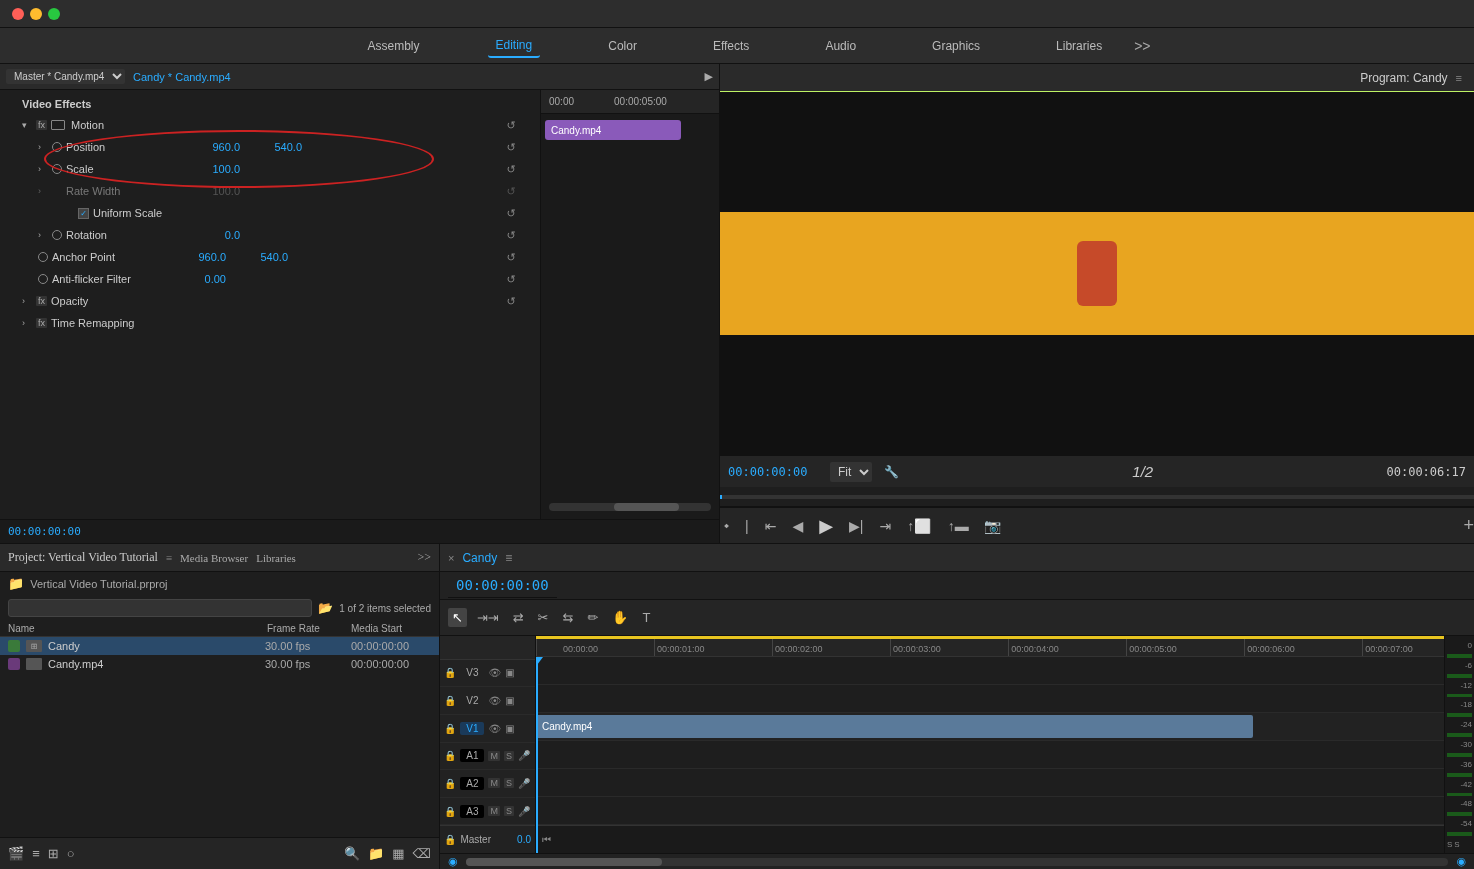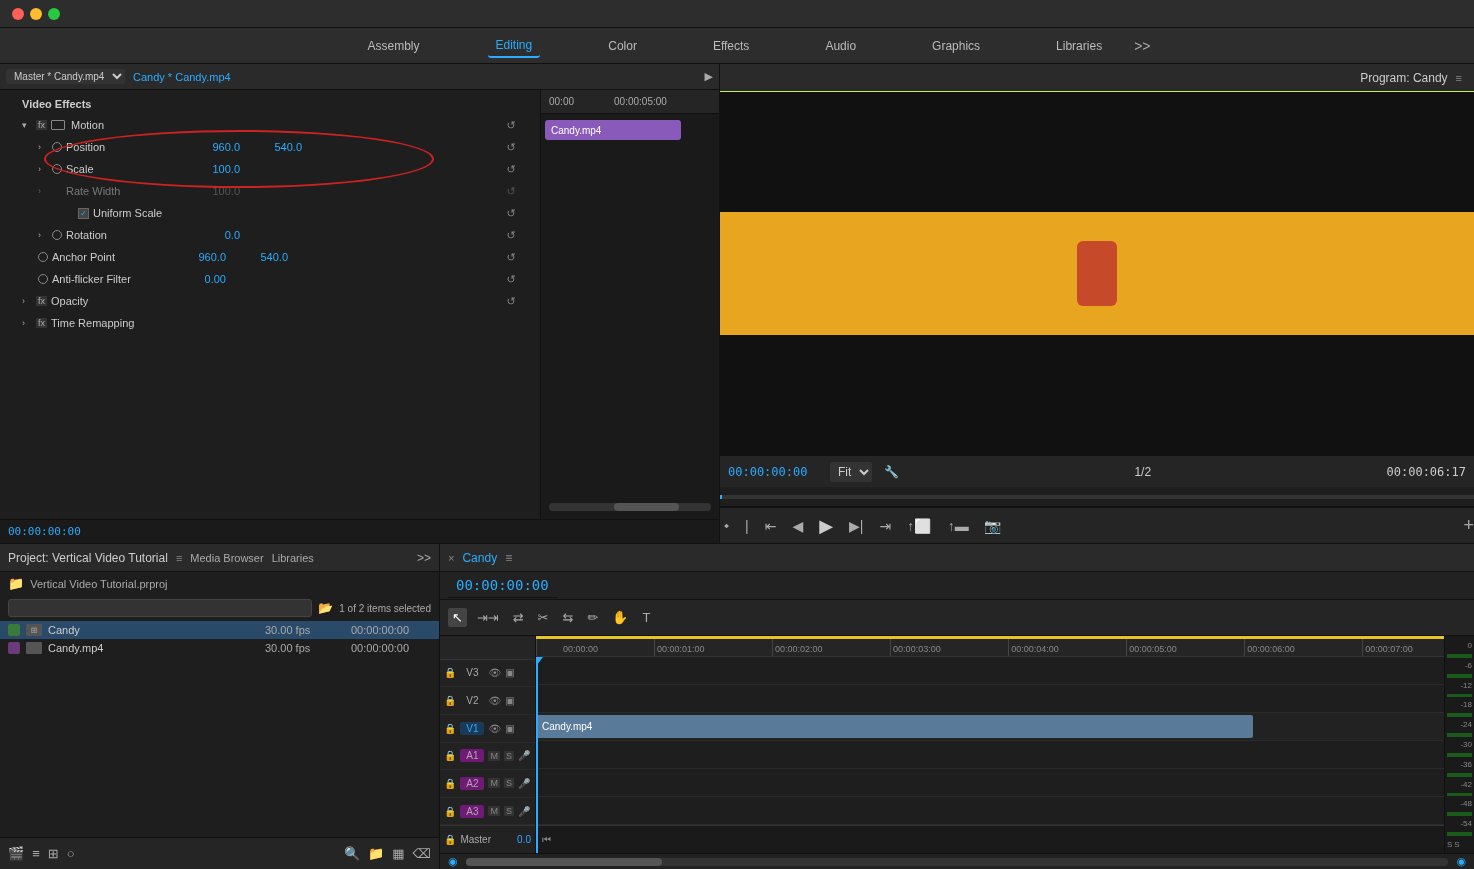--- a/index.html
+++ b/index.html
@@ -403,20 +403,21 @@
       flex-direction: column;
     }
     .project-panel-header {
       display: flex;
       background: #2a2a2a;
       border-bottom: 1px solid #111;
       height: 28px;
       align-items: center;
       padding: 0 8px;
       gap: 8px;
+      font-family: Liberation Serif, serif;
     }
     .project-title { color: #ccc; font-size: 12px; }
     .media-browser-tab { color: #aaa; font-size: 11px; cursor: pointer; }
     .libraries-tab { color: #aaa; font-size: 11px; cursor: pointer; }
     .panel-more { color: #aaa; font-size: 12px; cursor: pointer; margin-left: auto; }
 
     .project-folder-row {
       display: flex;
       align-items: center;
       padding: 4px 8px;
@@ -582,21 +583,21 @@
       border-bottom: 1px solid #2a2a2a;
     }
     .tl-lock { color: #888; font-size: 10px; cursor: pointer; }
     .tl-track-name {
       color: #aaa;
       font-size: 10px;
       min-width: 24px;
       text-align: center;
     }
     .tl-track-name.video { color: #2aacff; background: #1a3a5a; padding: 1px 3px; border-radius: 2px; }
-    .tl-track-name.audio-label { color: #aaa; background: #701a75; padding: 1px 3px; border-radius: 2px; }
+    .tl-track-name.audio-label { color: #aaa; background: #000000; padding: 1px 3px; border-radius: 2px; }
     .tl-eye { color: #888; font-size: 10px; cursor: pointer; }
     .tl-cam { color: #888; font-size: 10px; cursor: pointer; }
     .tl-mic { color: #888; font-size: 10px; cursor: pointer; }
 
     .tl-right {
       flex: 1;
       overflow-x: auto;
       position: relative;
       display: flex;
       flex-direction: column;
@@ -903,21 +904,21 @@
         </div>
         <div class="preview-black-bot"></div>
       </div>
 
       <div class="program-controls">
         <span class="prog-time">00:00:00:00</span>
         <select class="prog-fit-select">
           <option>Fit</option>
         </select>
         <span class="prog-wrench">🔧</span>
-        <span style="color:#ccc;font-size:12px;margin-left:auto;">1/2</span>
+        <span style="color:#ccc;font-size:15px;margin-left:auto;font-style:italic;">1/2</span>
         <span class="prog-end-time">00:00:06:17</span>
       </div>
 
       <div class="program-playbar">
         <div style="width:100%;height:4px;background:#333;position:relative;margin-top:8px;">
           <div style="background:#2aacff;width:2px;height:4px;position:absolute;left:0;"></div>
         </div>
       </div>
 
       <div class="program-transport">
@@ -953,20 +954,25 @@
         <span class="folder-icon">📁</span>
         <span>Vertical Video Tutorial.prproj</span>
       </div>
 
       <div class="project-search-row">
         <input class="project-search" type="text" placeholder="" style="">
         <span class="new-bin-btn">📂</span>
         <span class="item-count">1 of 2 items selected</span>
       </div>
 
+      <div class="project-list-header">
+        <span class="list-col-name">Name</span>
+        <span class="list-col-fr">Frame Rate</span>
+        <span class="list-col-ms">Media Start</span>
+      </div>
 
       <div class="project-item selected">
         <span class="item-color-candy"></span>
         <span class="item-icon-seq">⊞</span>
         <span class="item-name">Candy</span>
         <span class="item-fr">30.00 fps</span>
         <span class="item-ms">00:00:00:00</span>
       </div>
 
       <div class="project-item">

